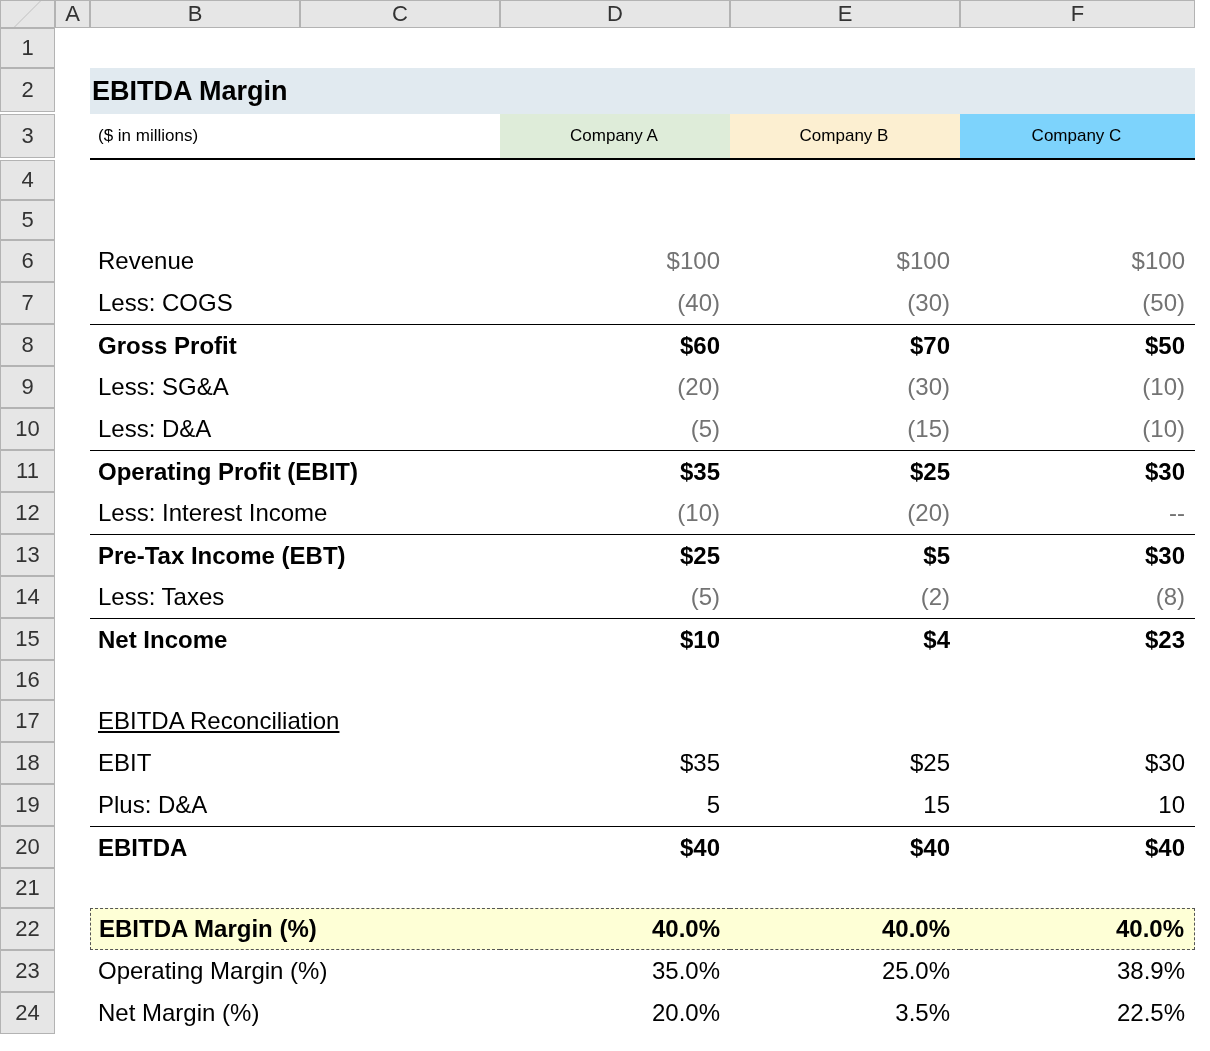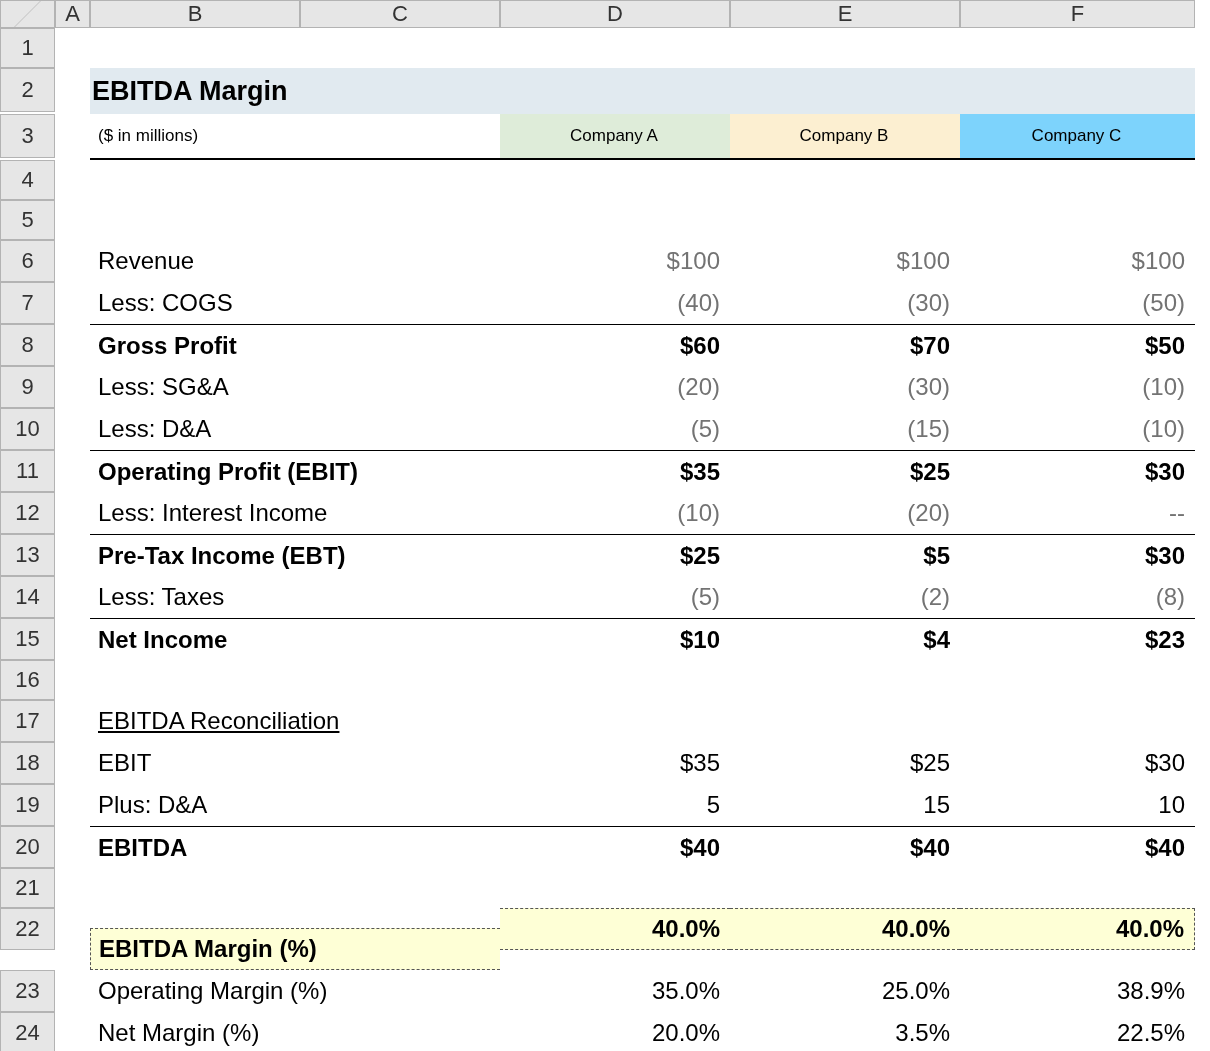--- a/index.html
+++ b/index.html
@@ -61,21 +61,21 @@
   .comp-c { background: #7dd3fc; text-align: center; justify-content: center; }
   .blue { color: #737373; }
   .bold { font-weight: bold; }
   .topline { border-top: 1.5px solid #000; }
   .underline { text-decoration: underline; }
   .highlight {
     background: #feffd6;
   }
   .dash-top { border-top: 1px dashed #555; }
   .dash-bottom { border-bottom: 1px dashed #555; }
-  .dash-left { border-left: 1px dashed #555; margin-top: 20px; }
+  .dash-left { border-left: 1px dashed #555; }
   .dash-right { border-right: 1px dashed #555; }
   .h42 { height: 42px; }
   .h44 { height: 44px; }
 </style>
 </head>
 <body>
 
 <div class="sheet">
 
   <div class="hdr corner"></div>

